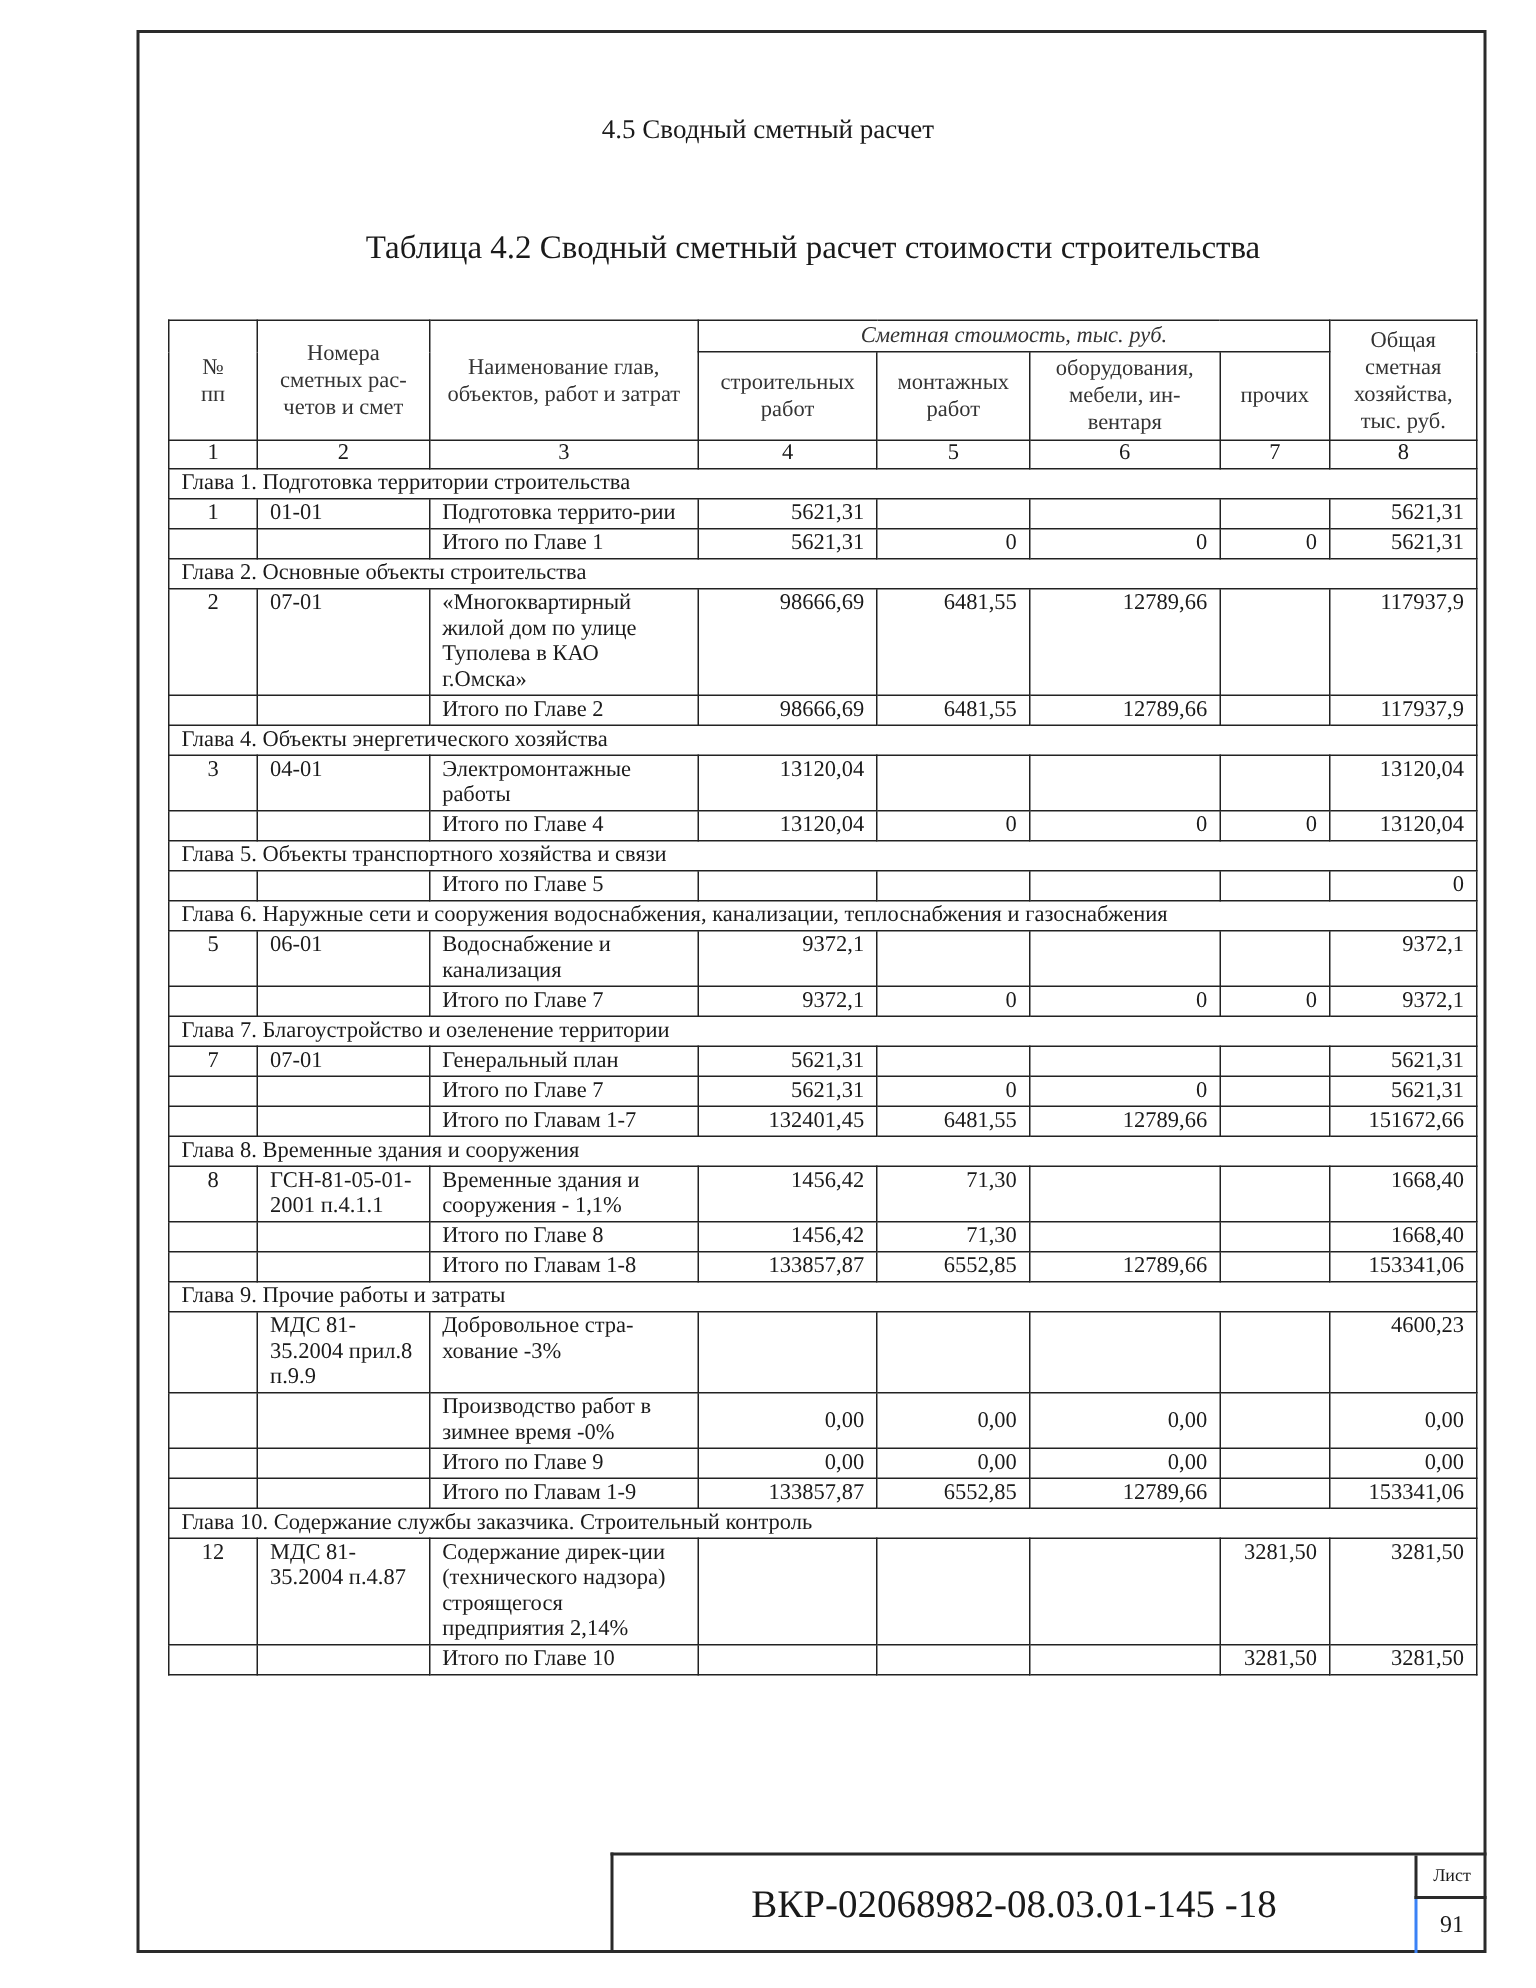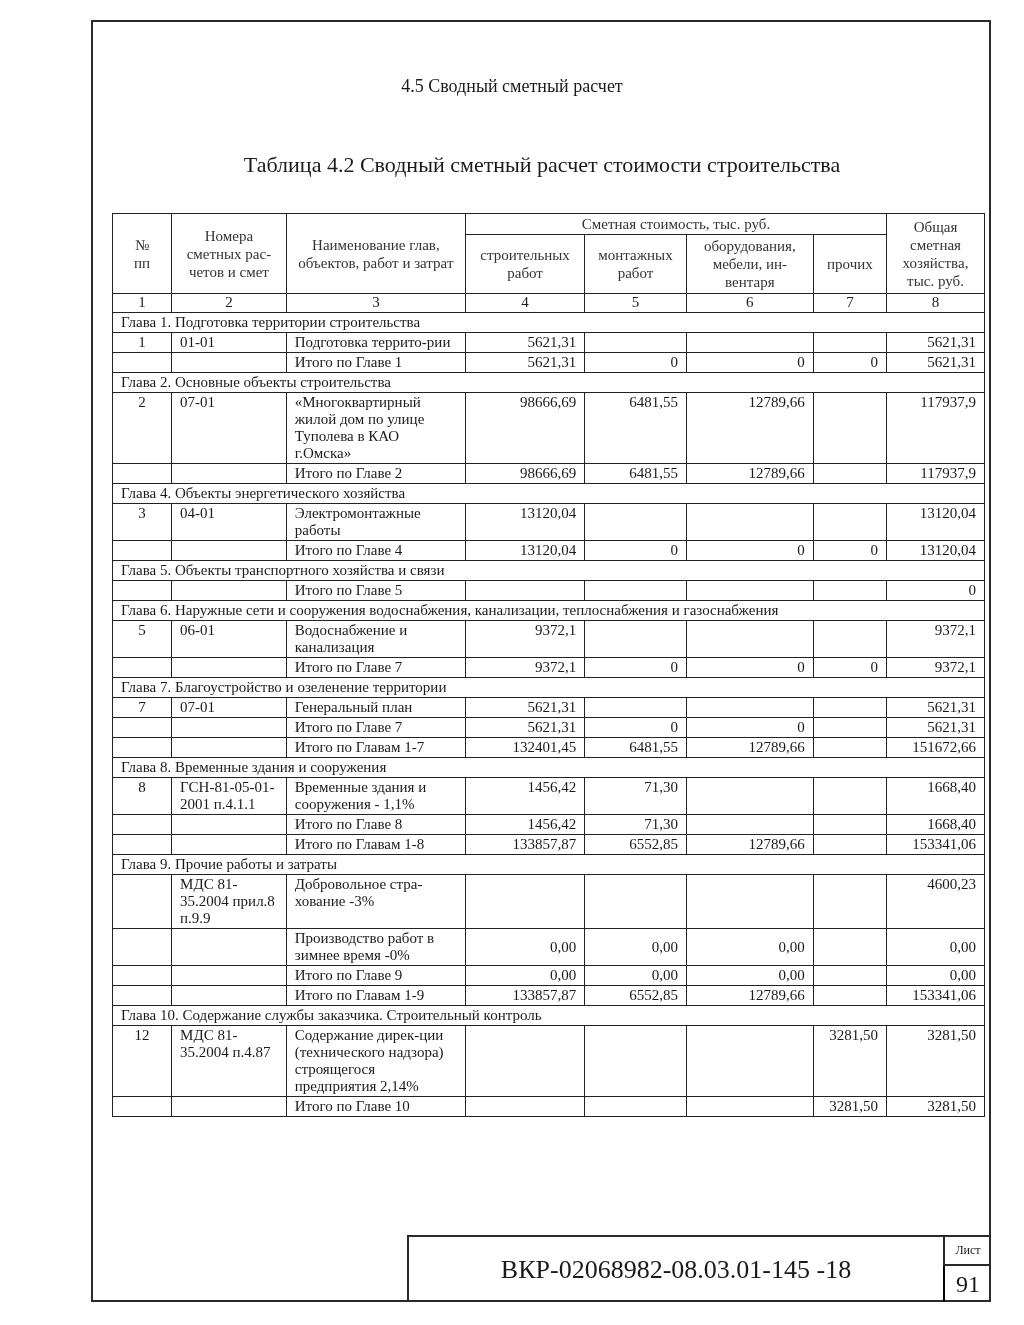--- a/index.html
+++ b/index.html
@@ -11,21 +11,21 @@
   table.est td, table.est th { border: 1px solid #222; padding: 1px 8px; vertical-align: top; font-weight: normal; }
   table.est th { text-align: center; vertical-align: middle; font-size: 15px; line-height: 18px; color: #333; }
   table.est tr.num td { text-align: center; padding: 0 4px; height: 18px; }
   table.est td.c { text-align: center; }
   table.est td.r { text-align: right; }
   table.est tr.chapter td { font-weight: normal; padding: 1px 8px; }
   table.est tr.mid td.r { vertical-align: middle; }
   .stamp { position: absolute; left: 407px; top: 1235px; width: 584px; height: 67px; border: 2px solid #2a2a2a; border-right: none; border-bottom: none; box-sizing: border-box; }
   .stamp-code { position: absolute; left: 0; top: 0; width: 534px; height: 65px; display: flex; align-items: center; justify-content: center; font-size: 26px; }
   .stamp-sheet-label { position: absolute; left: 534px; top: 0; width: 48px; height: 29px; border-left: 2px solid #2a2a2a; border-bottom: 2px solid #2a2a2a; display: flex; align-items: center; justify-content: center; font-size: 12px; box-sizing: border-box; }
-  .stamp-sheet-num { position: absolute; left: 534px; top: 29px; width: 48px; height: 36px; border-left: 2px solid #000000; display: flex; align-items: center; justify-content: center; font-size: 24px; box-sizing: border-box; }
+  .stamp-sheet-num { position: absolute; left: 534px; top: 29px; width: 48px; height: 36px; border-left: 2px solid #3b82f6; display: flex; align-items: center; justify-content: center; font-size: 16px; box-sizing: border-box; }
   .w1 { width: 21px; } .w2 { width: 103px; } .w3 { width: 161px; } .w4 { width: 107px; }
   .w5 { width: 88px; } .w6 { width: 114px; } .w7 { width: 57px; } .w8 { width: 88px; }
 </style>
 </head>
 <body>
 
 <div class="frame"></div>
 
 <div class="section-title">4.5 Сводный сметный расчет</div>
 <div class="table-title">Таблица 4.2  Сводный сметный расчет стоимости строительства</div>
@@ -39,21 +39,21 @@
       <col class="w5">
       <col class="w6">
       <col class="w7">
       <col class="w8">
   </colgroup>
   <thead>
     <tr>
       <th rowspan="2" style="padding:1px 18px;text-align:center;">№ пп</th>
       <th rowspan="2">Номера сметных рас-четов и смет</th>
       <th rowspan="2">Наименование глав, объектов, работ и затрат</th>
-      <th colspan="4" style="height:18px;">Сметная стоимость, тыс. руб.</th>
+      <th colspan="4" style="height:18px;font-style:italic;">Сметная стоимость, тыс. руб.</th>
       <th rowspan="2">Общая сметная хозяйства, тыс. руб.</th>
     </tr>
     <tr>
       <th style="height:56px;">строительных работ</th>
       <th>монтажных работ</th>
       <th>оборудования, мебели, ин-вентаря</th>
       <th>прочих</th>
     </tr>
   </thead>
   <tbody id="tbody">

